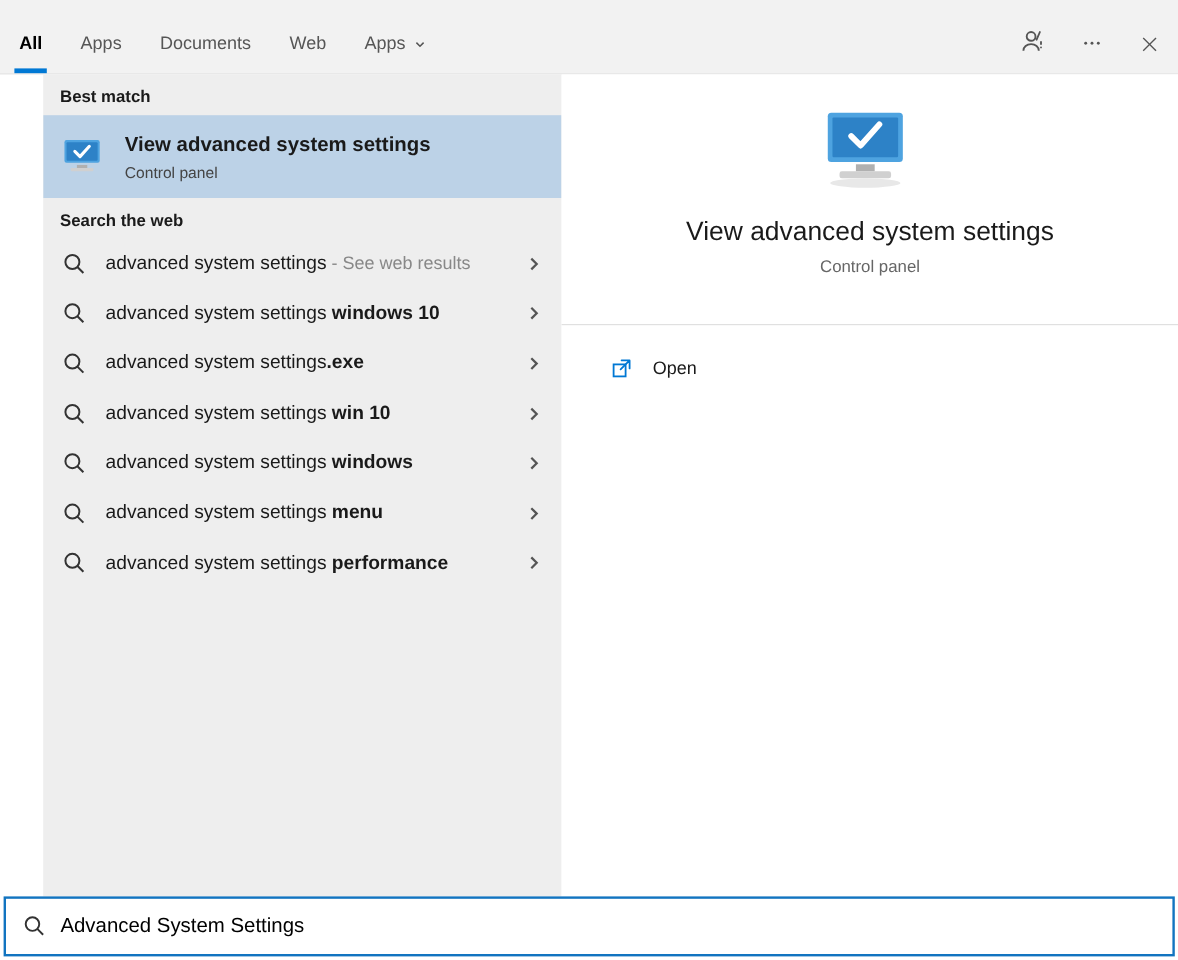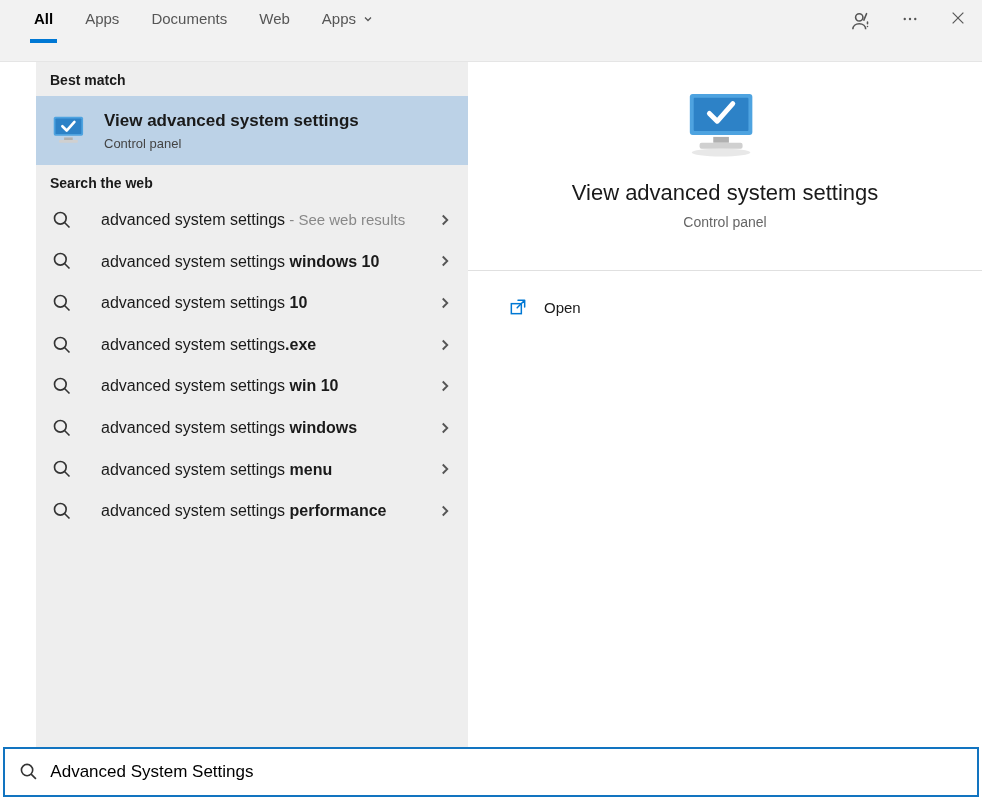--- a/index.html
+++ b/index.html
@@ -9,24 +9,23 @@
       color: #1a1a1a;
       width: 982px;
       height: 800px;
       overflow: hidden;
       background: #fff;
       position: relative;
     }
     
     .tabs {
       display: flex;
-      align-items: flex-start;
+      align-items: flex-end;
       height: 62px;
       background: #f2f2f2;
-      padding-left: 18px;
       border-bottom: 1px solid #e5e5e5;
     }
     .tab {
       padding: 10px 16px 16px 16px;
       font-size: 15px;
       color: #565656;
       cursor: pointer;
       position: relative;
     }
     .tab.active { color: #000; font-weight: 600; }
@@ -63,21 +62,21 @@
     }
     .best-match-icon { width: 38px; height: 32px; flex-shrink: 0; }
     .best-match-title { font-size: 17px; line-height: 1.3; }
     .best-match-title .prefix { font-weight: 700; }
     .best-match-title .bold { font-weight: 600; }
     .best-match-sub { font-size: 13px; color: #444; margin-top: 4px; }
     
     .web-item {
       display: flex;
       align-items: center;
-      gap: 29px;
+      gap: 16px;
       padding: 10px 14px 10px 16px;
       cursor: pointer;
     }
     .web-item .search-icon { width: 20px; height: 20px; flex-shrink: 0; color: #333; }
     .web-text { flex: 1; font-size: 16px; line-height: 1.35; }
     .web-text .normal { font-weight: 400; }
     .web-text .bold { font-weight: 600; }
     .web-hint { color: #888; font-size: 15px; }
     .chevron { width: 18px; height: 18px; color: #555; flex-shrink: 0; }
     
@@ -198,34 +197,20 @@
           </span>
         </div>
         <div class="web-item">
           <span class="search-icon">
             <svg viewBox="0 0 24 24" fill="none" stroke="currentColor" stroke-width="2">
               <circle cx="10" cy="10" r="7"></circle>
               <line x1="21" y1="21" x2="15" y2="15"></line>
             </svg>
           </span>
           <span class="web-text"><span class="normal">advanced system settings </span><span class="bold">windows 10</span></span>
-          <span class="chevron">
-            <svg viewBox="0 0 24 24" fill="none" stroke="currentColor" stroke-width="2.5">
-              <polyline points="9 6 15 12 9 18"></polyline>
-            </svg>
-          </span>
-        </div>
-        <div class="web-item">
-          <span class="search-icon">
-            <svg viewBox="0 0 24 24" fill="none" stroke="currentColor" stroke-width="2">
-              <circle cx="10" cy="10" r="7"></circle>
-              <line x1="21" y1="21" x2="15" y2="15"></line>
-            </svg>
-          </span>
-          <span class="web-text"><span class="normal">advanced system settings </span><span class="bold">10</span></span>
           <span class="chevron">
             <svg viewBox="0 0 24 24" fill="none" stroke="currentColor" stroke-width="2.5">
               <polyline points="9 6 15 12 9 18"></polyline>
             </svg>
           </span>
         </div>
         <div class="web-item">
           <span class="search-icon">
             <svg viewBox="0 0 24 24" fill="none" stroke="currentColor" stroke-width="2">
               <circle cx="10" cy="10" r="7"></circle>

